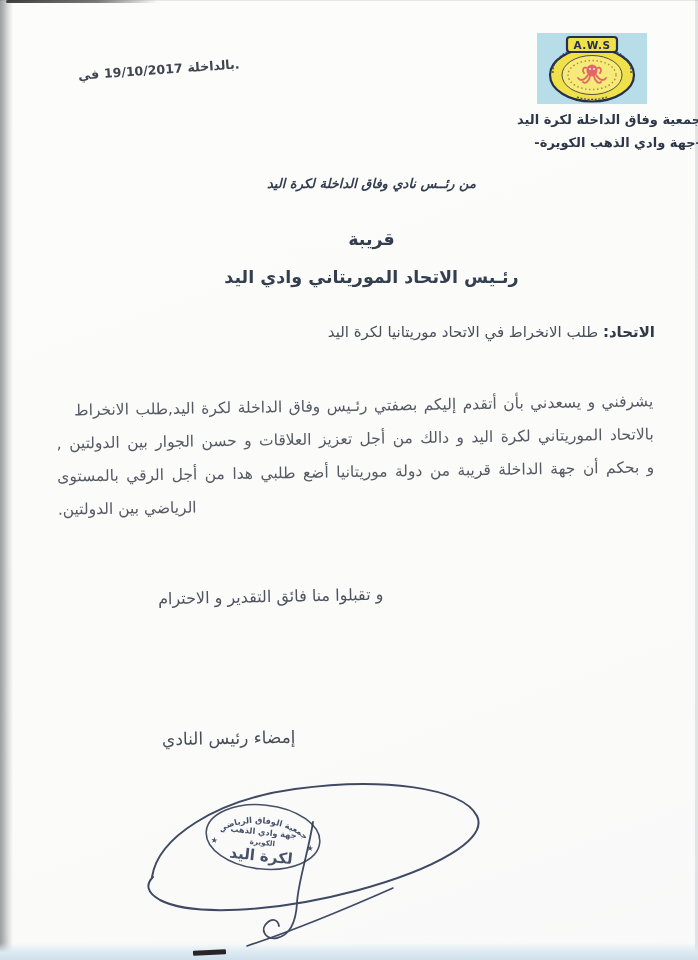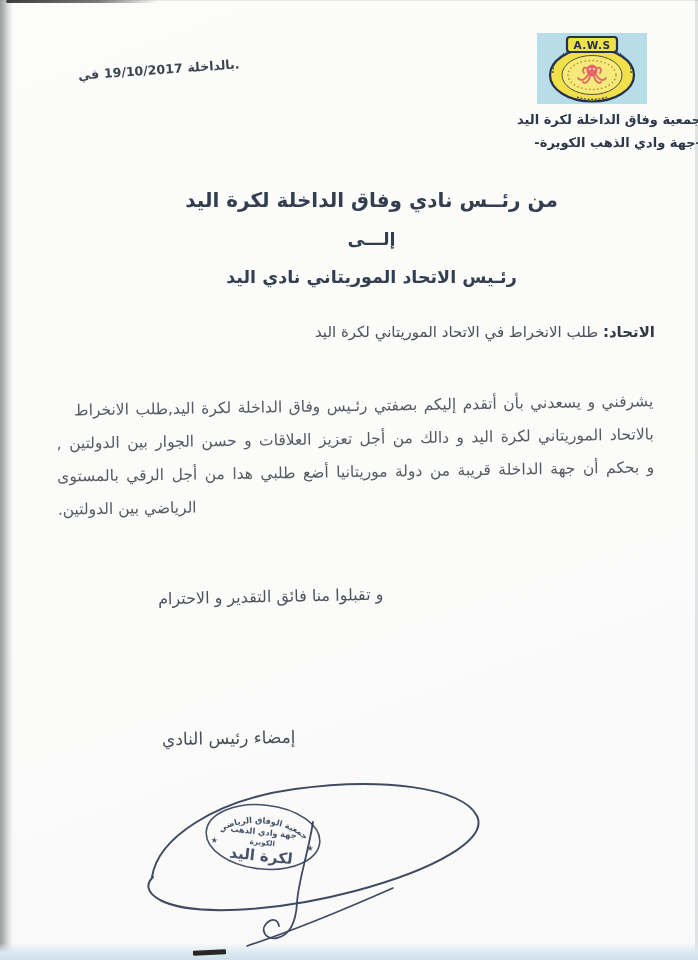--- a/index.html
+++ b/index.html
@@ -29,21 +29,21 @@
     direction:ltr;transform:rotate(-4deg);font-size:12.5px;font-weight:600;color:#3e4450;}
 
   
   .logo{position:absolute;left:537px;top:33px;width:110px;height:71px;}
   .org-lines{position:absolute;right:-3px;top:108px;text-align:right;direction:rtl;
     font-weight:bold;font-size:13px;line-height:23px;color:#2d3748;white-space:nowrap;}
 
   
   .addr{position:absolute;left:45px;right:0;text-align:center;direction:rtl;
     font-weight:bold;color:#333e4f;white-space:nowrap;}
-  .addr.from{top:188px;font-size:20px;}
+  .addr.from{top:176px;font-size:13px;font-style:italic;}
   .addr.to-word{top:229px;font-size:17.5px;}
   .addr.to{top:267px;font-size:17.5px;}
 
   
   .subject{position:absolute;right:43px;top:323px;direction:rtl;font-size:15px;white-space:nowrap;}
   .subject .lbl{font-weight:bold;color:#2f3947;}
   .subject .txt{color:#4a505b;}
 
   
   .body-par{position:absolute;left:57px;right:44px;top:390px;direction:rtl;
@@ -107,26 +107,26 @@
       </g>
     </g>
   </svg>
 
   <div class="org-lines">
     <div>جمعية وفاق الداخلة لكرة اليد</div>
     <div>-جهة وادي الذهب الكويرة-</div>
   </div>
 
   <div class="addr from">من رئــس نادي وفاق الداخلة لكرة اليد</div>
-  <div class="addr to-word">إلـــى</div>
-  <div class="addr to">رئـيس الاتحاد الموريتاني نادي اليد</div>
+  <div class="addr to-word">قريبة</div>
+  <div class="addr to">رئـيس الاتحاد الموريتاني وادي اليد</div>
 
   <div class="subject">
     <span class="lbl">الاتحاد:</span>
-    <span class="txt">طلب الانخراط في الاتحاد الموريتاني لكرة اليد</span>
+    <span class="txt">طلب الانخراط في الاتحاد موريتانيا لكرة اليد</span>
   </div>
 
   <div class="body-par">
     <div class="bline first">يشرفني و يسعدني بأن أتقدم إليكم بصفتي رئـيس وفاق الداخلة لكرة اليد,طلب الانخراط</div>
     <div class="bline">بالاتحاد الموريتاني لكرة اليد و دالك من أجل تعزيز العلاقات و حسن الجوار بين الدولتين ,</div>
     <div class="bline">و بحكم أن جهة الداخلة قريبة من دولة موريتانيا أضع طلبي هدا من أجل الرقي بالمستوى</div>
     <div class="bline last">الرياضي بين الدولتين.</div>
   </div>
 
   <div class="closing">و تقبلوا منا فائق التقدير و الاحترام</div>

